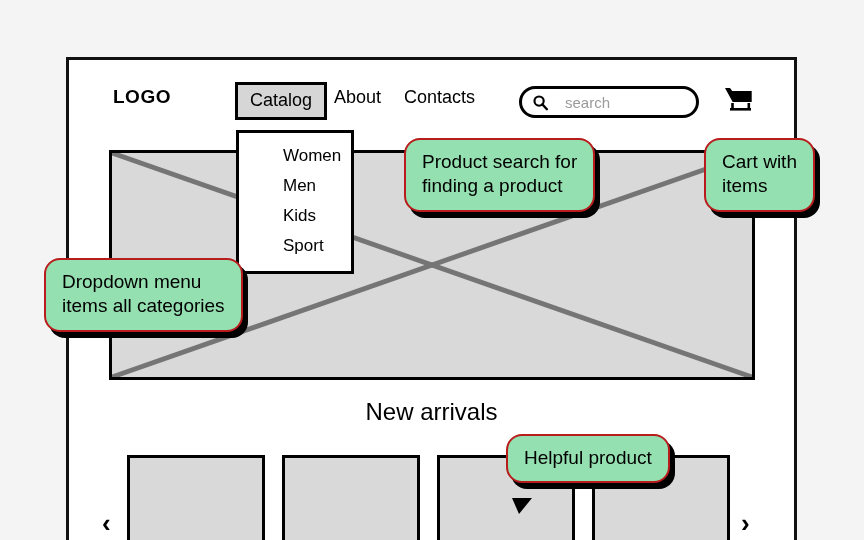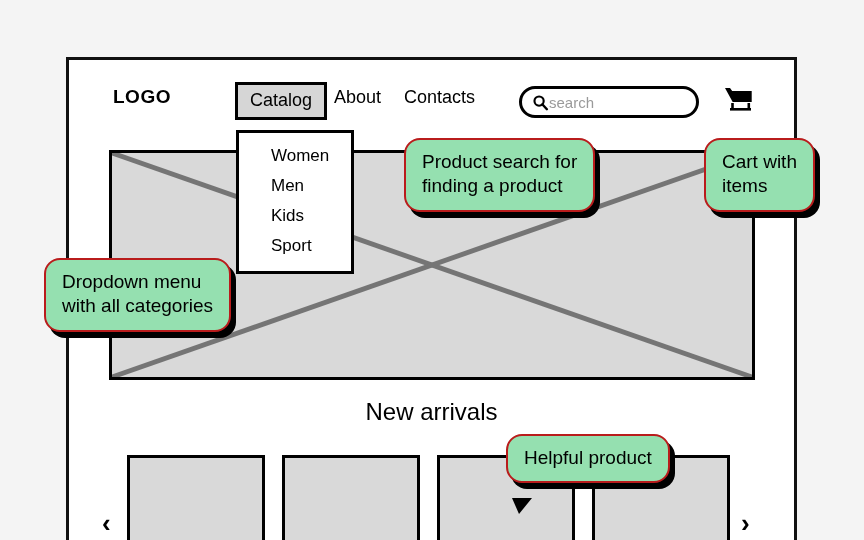--- a/index.html
+++ b/index.html
@@ -44,38 +44,39 @@
 
   .searchbox {
     position: absolute; left: 450px; top: 26px;
     width: 180px; height: 32px;
     border: 3px solid #000; border-radius: 18px;
     background: #fff;
     display: flex; align-items: center;
   }
   .search-icon { margin-left: 10px; width: 17px; height: 17px; display: block; }
   .search-ph {
-    margin-left: 0; font-size: 15px; color: #9a9a9a;
+    margin-left: 16px; font-size: 15px; color: #9a9a9a;
   }
   .cart-icon {
     position: absolute; left: 655px; top: 26px; width: 30px; height: 28px;
   }
 
   
   .dropdown {
     position: absolute; left: 167px; top: 70px;
     width: 118px;
     background: #fff;
     border: 3px solid #000;
     padding: 8px 0 10px 0;
     z-index: 40;
   }
   .dd-item {
     font-size: 17px; color: #000;
-    padding: 5px 0 5px 32px;
+    padding: 5px 0 5px 16px;
+    margin-left: 28px;
   }
 
   
   .hero {
     position: absolute; left: 40px; top: 90px;
     width: 646px; height: 230px;
     background: #d9d9d9;
     border: 3px solid #000;
     overflow: hidden;
     z-index: 5;
@@ -206,21 +207,21 @@
     <span>finding a product</span>
   </div>
 
   <div class="callout c-cart">
     <span>Cart with</span>
     <span>items</span>
   </div>
 
   <div class="callout c-drop">
     <span>Dropdown menu</span>
-    <span>with all categories</span>
+    <span>items all categories</span>
   </div>
 
   <div class="callout c-sugg">
     <span>Helpful product</span>
   </div>
   <div class="tail tail-sugg"></div>
 
 </div>
 
 </body></html>

